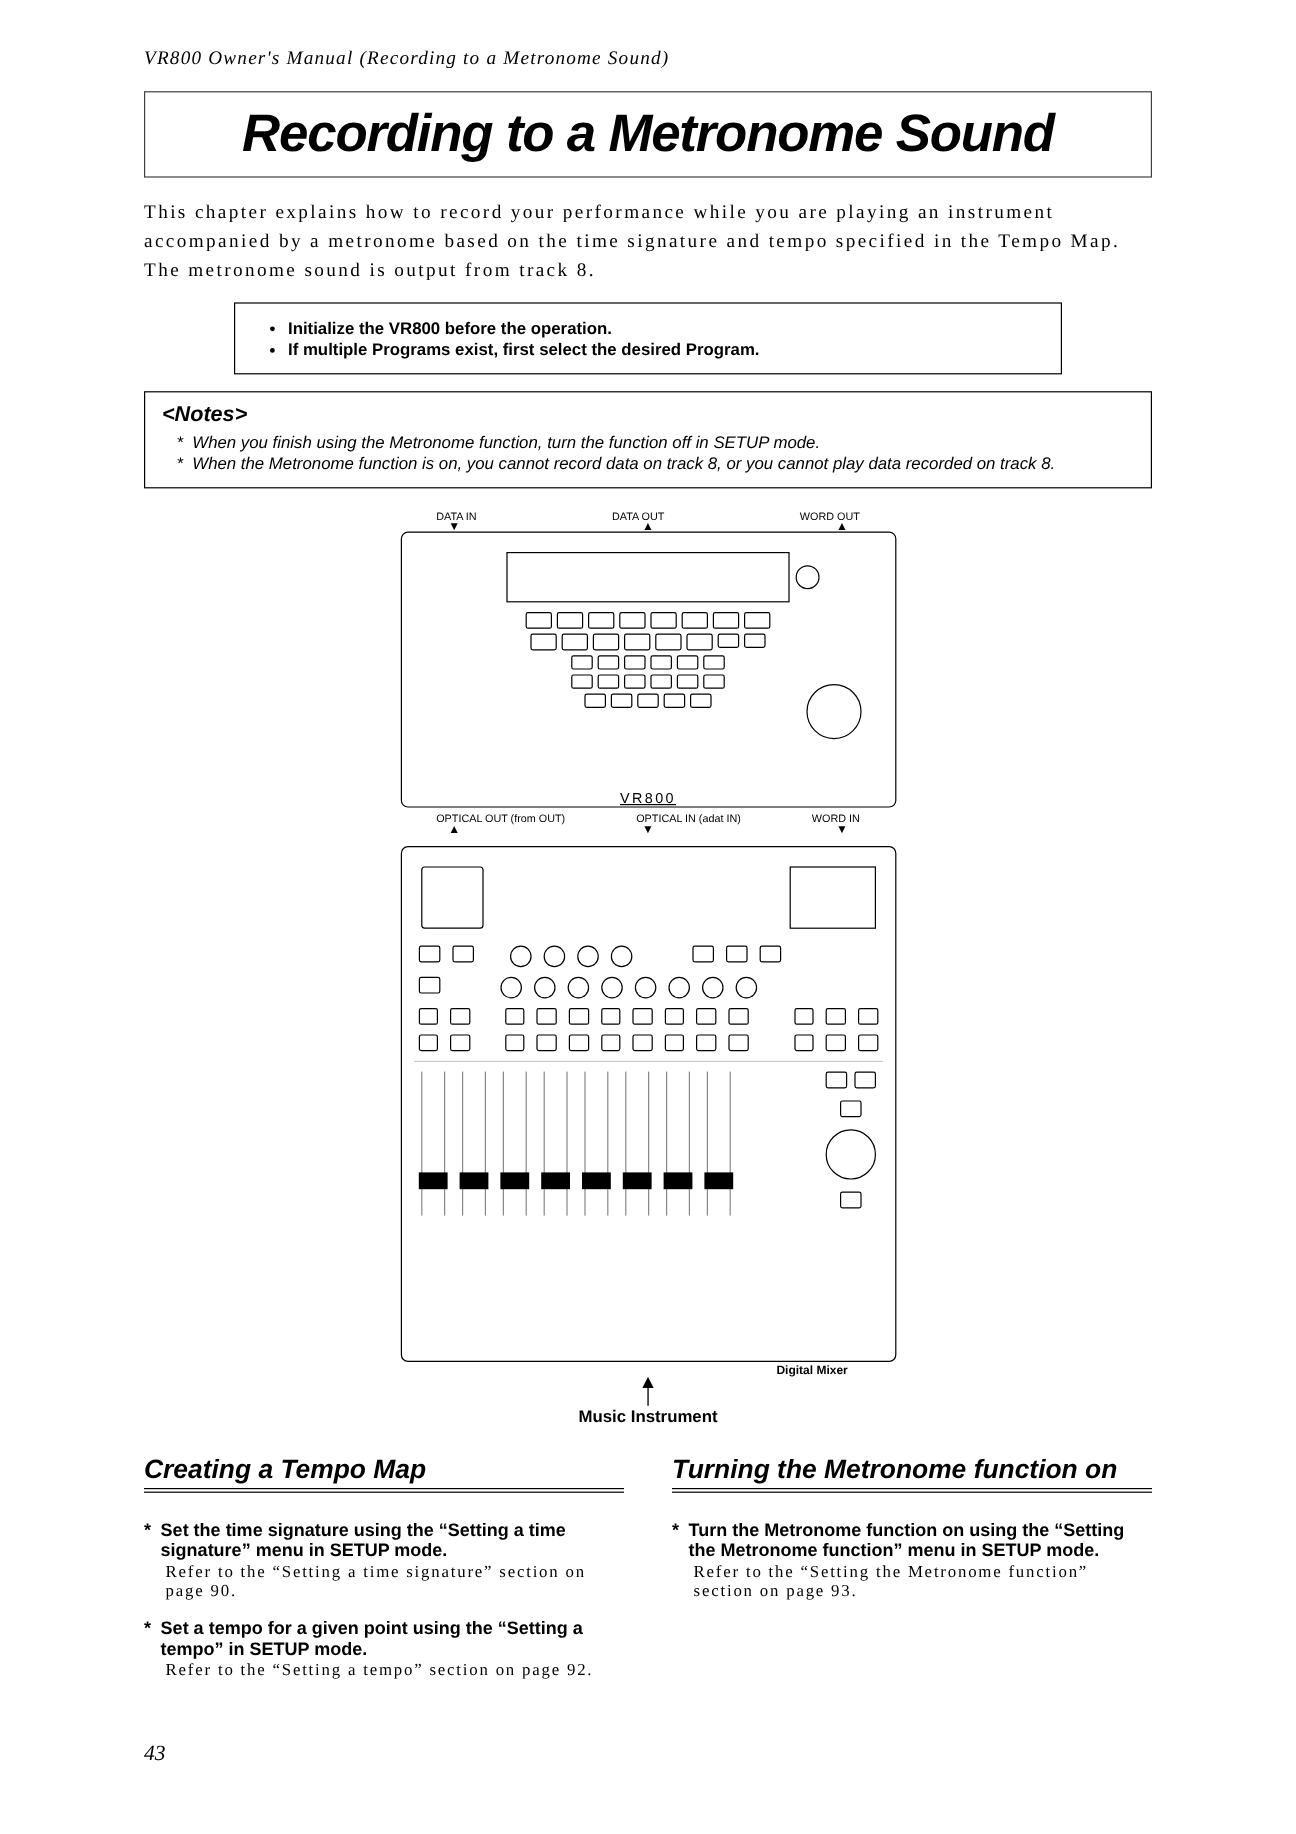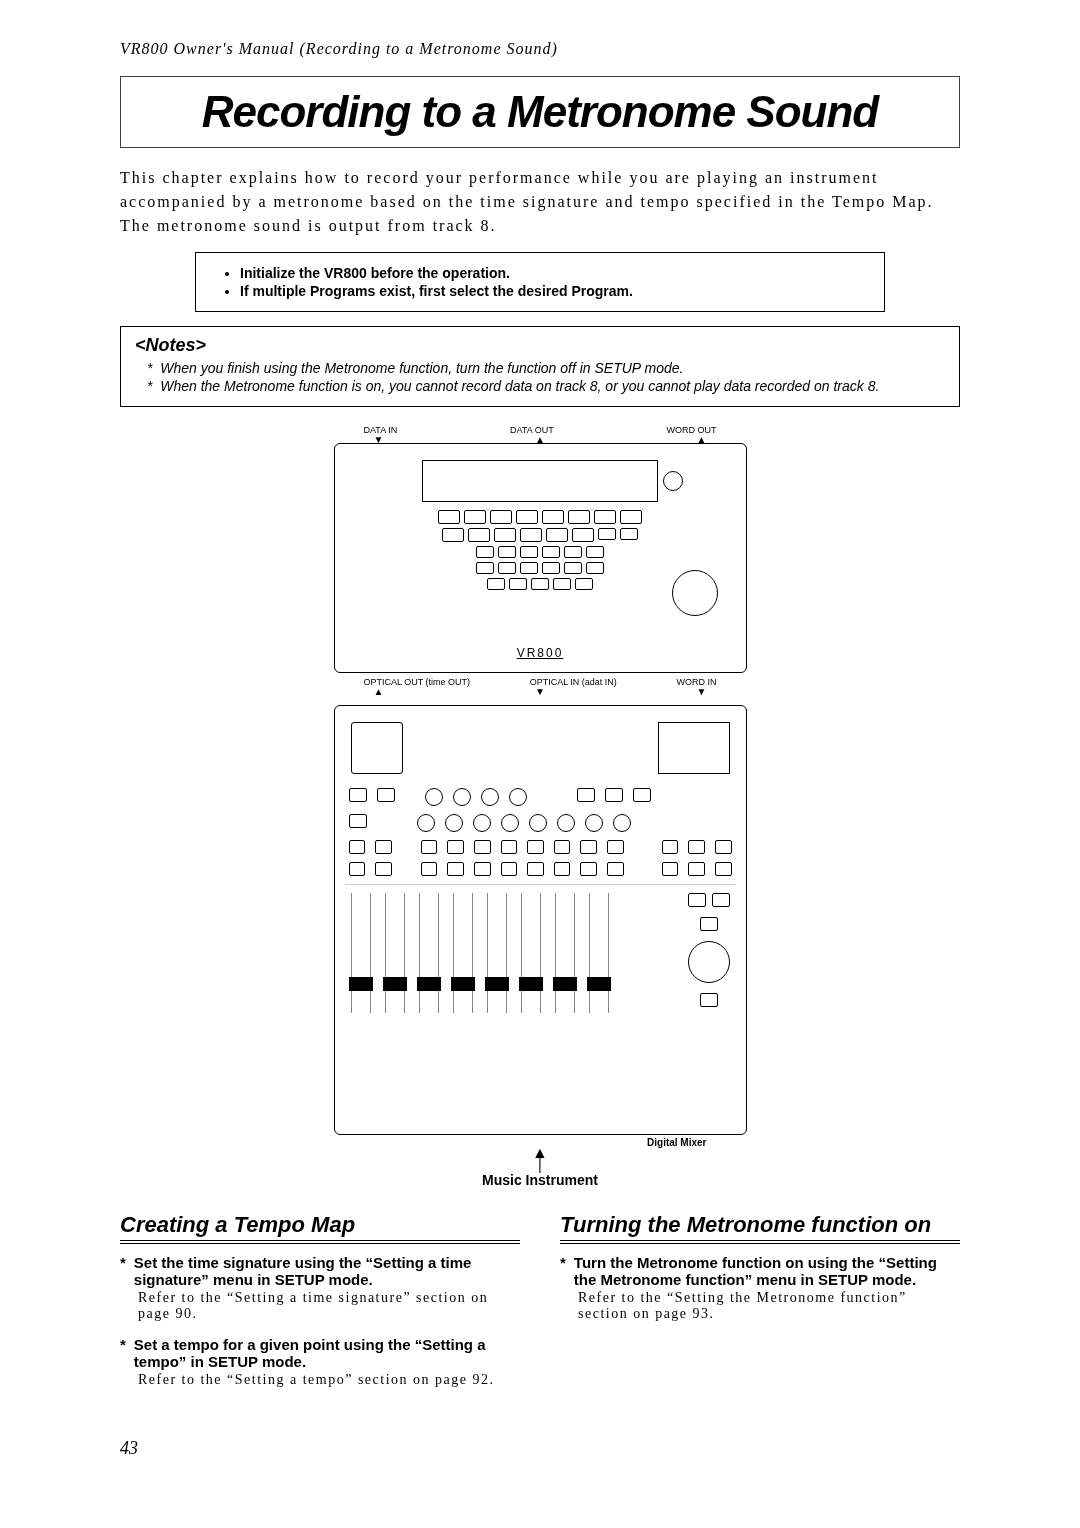--- a/index.html
+++ b/index.html
@@ -124,21 +124,21 @@
   }
   .btn {
     width:20px; height:12px; border:1px solid #000; border-radius:2px;
   }
   .btn.sm { width:16px; height:10px; }
   .jog {
     width:44px; height:44px; border:1px solid #000; border-radius:50%;
     position:absolute; right:28px; bottom:56px;
   }
   .brand {
-    position:absolute; bottom:12px; left:0; right:0; text-align:center;
+    position:absolute; bottom:0; left:0; right:0; text-align:center;
     font-family: Arial, Helvetica, sans-serif; font-size:12px; letter-spacing:2px;
   }
   .mixer-top {
     display:flex; gap:6px; padding:6px;
   }
   .mixer-lcd { border:1px solid #000; width:50px; height:50px; border-radius:3px; }
   .meter { border:1px solid #000; width:70px; height:50px; margin-left:auto; }
   .knob-row {
     display:flex; gap:10px; justify-content:flex-start; margin:8px 4px;
   }
@@ -178,21 +178,21 @@
     display:flex; gap:40px; margin-top:24px;
   }
   .col { flex:1; }
   .sec-head {
     font-family: Arial, Helvetica, sans-serif;
     font-weight:bold;
     font-style:italic;
     font-size:22px;
     border-bottom: 4px double #000;
     padding-bottom: 2px;
-    margin-bottom: 10px;
+    margin-bottom: 23px;
   }
   .step {
     margin-bottom: 14px;
   }
   .step-head {
     font-family: Arial, Helvetica, sans-serif;
     font-weight:bold;
     font-size:15px;
     display:flex;
     gap:8px;
@@ -294,21 +294,21 @@
             <div class="btn sm"></div>
             <div class="btn sm"></div>
             <div class="btn sm"></div>
           </div>
       </div>
       <div class="jog"></div>
       <div class="brand"><u>VR800</u></div>
     </div>
 
     <div class="port-row bottom">
-      <span>OPTICAL OUT (time OUT)</span>
+      <span>OPTICAL OUT (from OUT)</span>
       <span>OPTICAL IN (adat IN)</span>
       <span>WORD IN</span>
     </div>
     <div class="arrow-row">
         <span>▲</span>
         <span>▼</span>
         <span>▼</span>
       </div>
 
     <div class="device-frame mixer">

